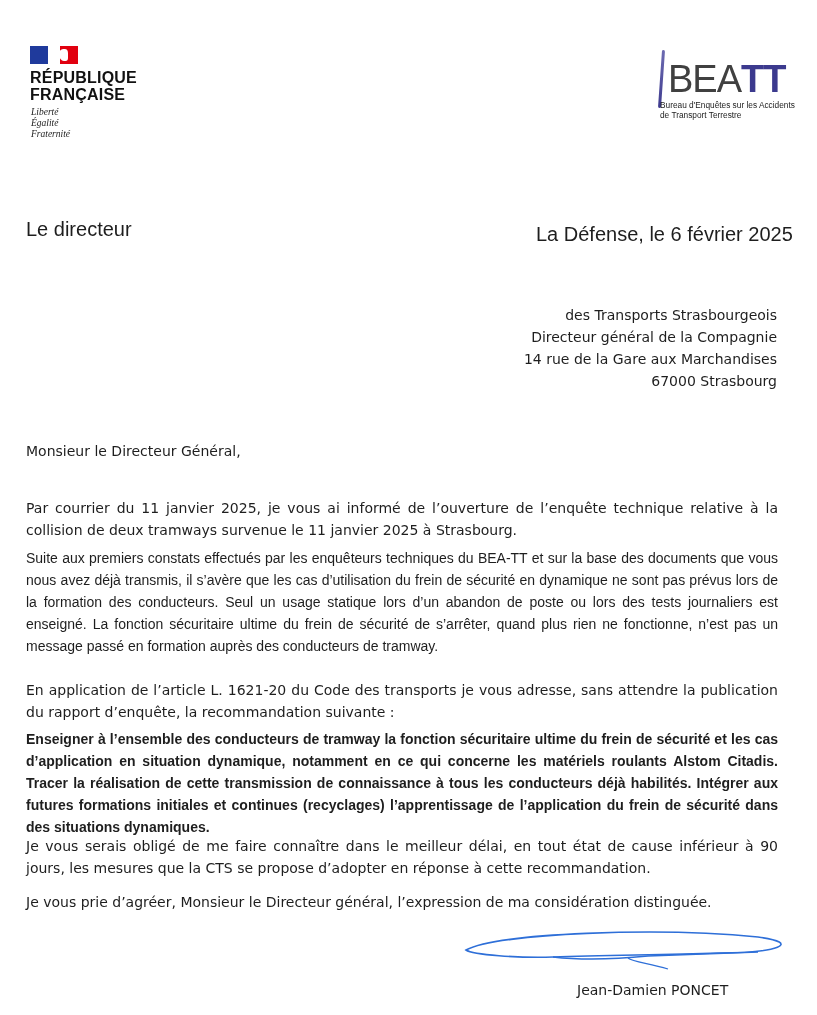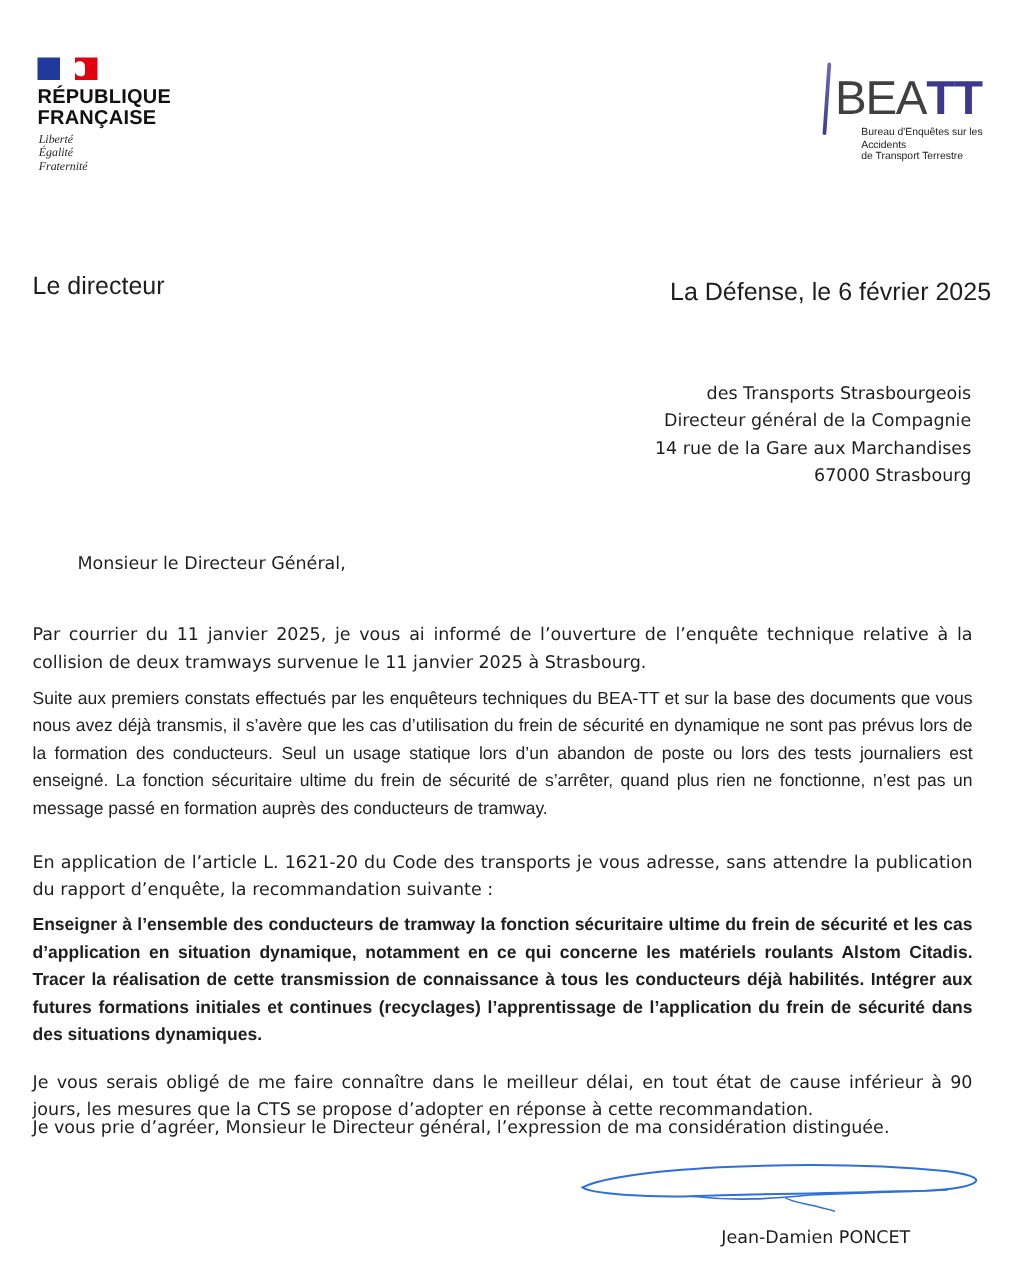--- a/index.html
+++ b/index.html
@@ -21,39 +21,39 @@
   .rf-motto { left: 31px; top: 107px; font-family: "Liberation Serif", serif; font-style: italic;
     font-size: 9.5px; line-height: 11px; color: #222; }
 
   
   .beatt-bar { left: 660px; top: 50px; width: 3px; height: 58px;
     background: linear-gradient(#6d6bb1, #3e3b8f); border-radius: 2px; transform: rotate(4deg); }
   .beatt-logo { left: 668px; top: 60px; font-family: "Liberation Sans", sans-serif; font-size: 38px;
     line-height: 38px; letter-spacing: -1px; font-weight: 400; }
   .beatt-logo .bea { color: #404040; }
   .beatt-logo .tt { color: #3c3a8e; font-weight: 700; }
-  .beatt-sub { left: 689px; top: 101px; font-family: "Liberation Sans", sans-serif; font-size: 8.3px;
+  .beatt-sub { left: 660px; top: 101px; font-family: "Liberation Sans", sans-serif; font-size: 8.3px;
     line-height: 9.5px; color: #222; }
 
   .txt { font-size: 14px; line-height: 22px; }
   .calibri { font-family: "Liberation Sans", sans-serif; font-size: 20px; }
 
   .from { left: 26px; top: 218px; }
   .date { left: 536px; top: 223px; }
 
   .address { right: 40px; top: 304px; text-align: right; font-size: 14px; line-height: 22px; }
 
-  .salutation { left: 26px; top: 443px; font-size: 14px; margin-left: 36px; }
+  .salutation { left: 26px; top: 443px; font-size: 14px; }
 
   .body { left: 26px; width: 752px; font-size: 14px; line-height: 22px; text-align: justify; }
   .p1 { top: 497px; }
   .p2 { top: 547px; }
   .p3 { top: 679px; }
   .p4 { top: 728px; font-weight: 700; }
-  .p5 { top: 855px; }
+  .p5 { top: 835px; }
   .p6 { top: 891px; }
   .bold { font-weight: 400; margin-top: 38px; }
 
   .signature { left: 458px; top: 925px; width: 330px; height: 50px; }
   .signer { left: 577px; top: 980px; font-size: 14px; line-height: 20px; }
 </style>
 </head>
 <body>
 
 <div class="abs marianne">

